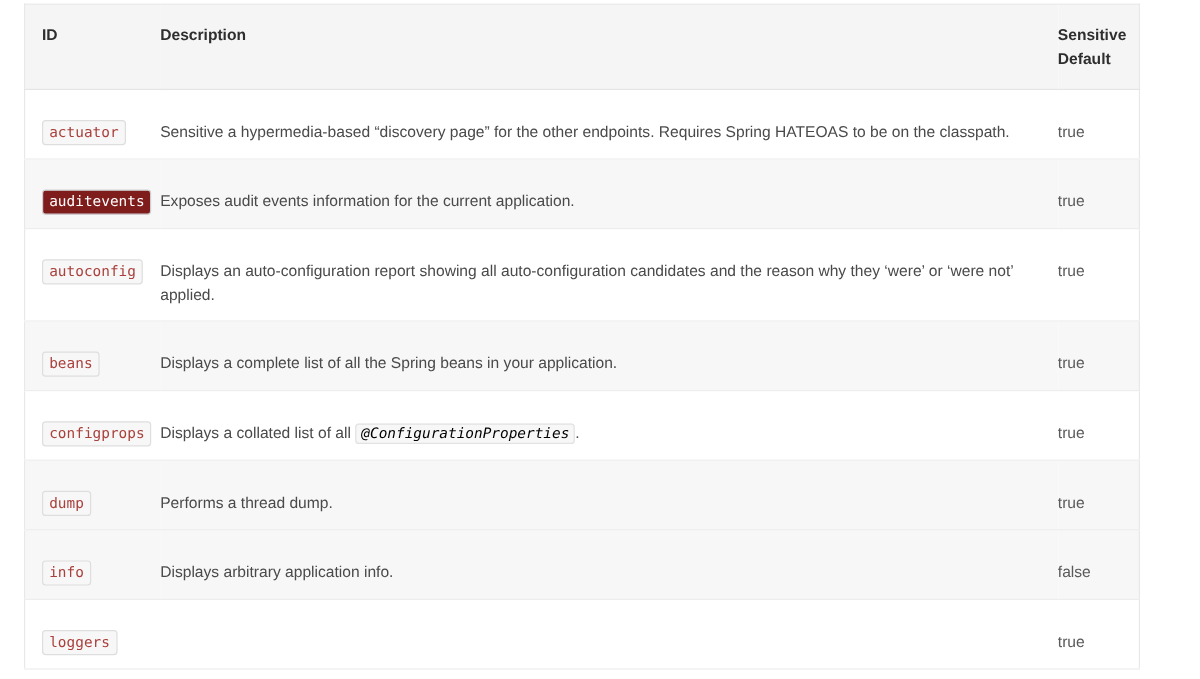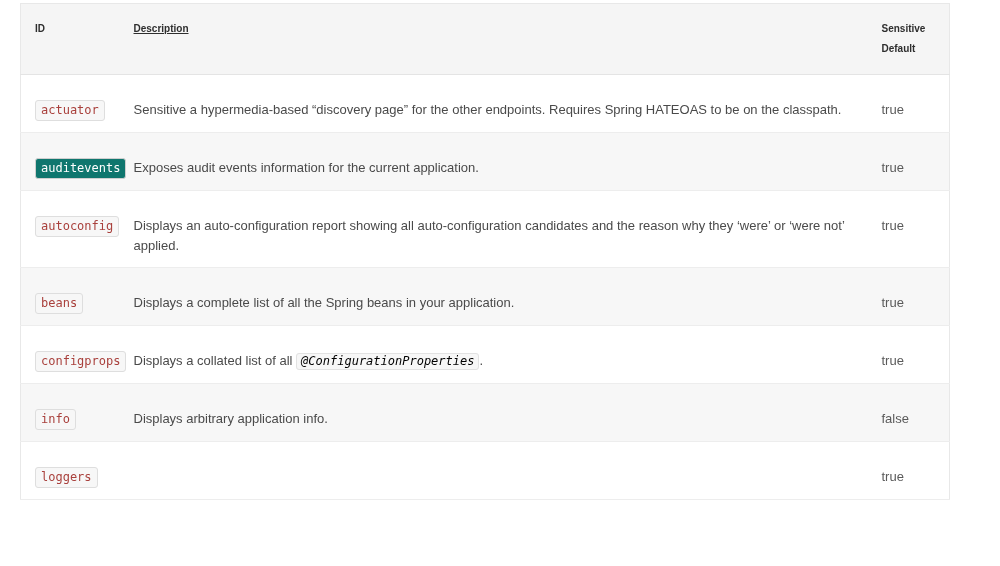--- a/index.html
+++ b/index.html
@@ -46,28 +46,28 @@
   table.endpoints col.c-desc  { width: 748px; }
   table.endpoints col.c-sens  { width: 68px; }
 
   thead tr {
     background: #f5f5f5;
   }
   thead th {
     text-align: left;
     vertical-align: top;
     font-weight: bold;
-    font-size: 10px;
+    font-size: 13px;
     color: #2e2e2e;
     padding: 15px 10px 15px 0;
     border-bottom: 1px solid #e4e4e4;
     line-height: 20px;
   }
   thead th.th-id   { padding-left: 14px; }
-  thead th.th-desc { padding-left: 0; text-decoration: underline; }
+  thead th.th-desc { padding-left: 0; }
   thead th.th-sens { padding-left: 0; padding-right: 8px; margin-left: 16px; }
 
   tbody tr { background: #ffffff; }
   tbody tr.striped { background: #f7f7f7; }
 
   tbody td {
     vertical-align: top;
     padding: 25px 10px 11px 0;
     border-bottom: 1px solid #ededed;
     line-height: 20px;
@@ -84,21 +84,21 @@
     color: #a9403c;
     background: #f7f7f7;
     border: 1px solid #dedede;
     border-radius: 3px;
     padding: 1px 5px 2px 5px;
     display: inline-block;
     line-height: 16px;
     white-space: nowrap;
   }
   code.chip.selected {
-    background: #0f766e;
+    background: #7f1d1d;
     color: #ffffff;
     border-color: #cfcfcf;
   }
   code.inline {
     font-family: "DejaVu Sans Mono", "Liberation Mono", monospace;
     font-size: 12px;
     color: #000000;
     background: #f7f7f7;
     border: 1px solid #e2e2e2;
     border-radius: 3px;
@@ -146,20 +146,25 @@
             <td class="td-id"><code class="chip">beans</code></td>
             <td class="td-desc"><span>Displays a complete list of all the Spring beans in your application.</span></td>
             <td class="td-sens">true</td>
           </tr>
           <tr>
             <td class="td-id"><code class="chip">configprops</code></td>
             <td class="td-desc"><span>Displays a collated list of all </span><code class="inline">@ConfigurationProperties</code><span>.</span></td>
             <td class="td-sens">true</td>
           </tr>
           <tr class="striped">
+            <td class="td-id"><code class="chip">dump</code></td>
+            <td class="td-desc"><span>Performs a thread dump.</span></td>
+            <td class="td-sens">true</td>
+          </tr>
+          <tr class="striped">
             <td class="td-id"><code class="chip">info</code></td>
             <td class="td-desc"><span>Displays arbitrary application info.</span></td>
             <td class="td-sens">false</td>
           </tr>
           <tr>
             <td class="td-id"><code class="chip">loggers</code></td>
             <td class="td-desc"></td>
             <td class="td-sens">true</td>
           </tr>
         </tbody>

